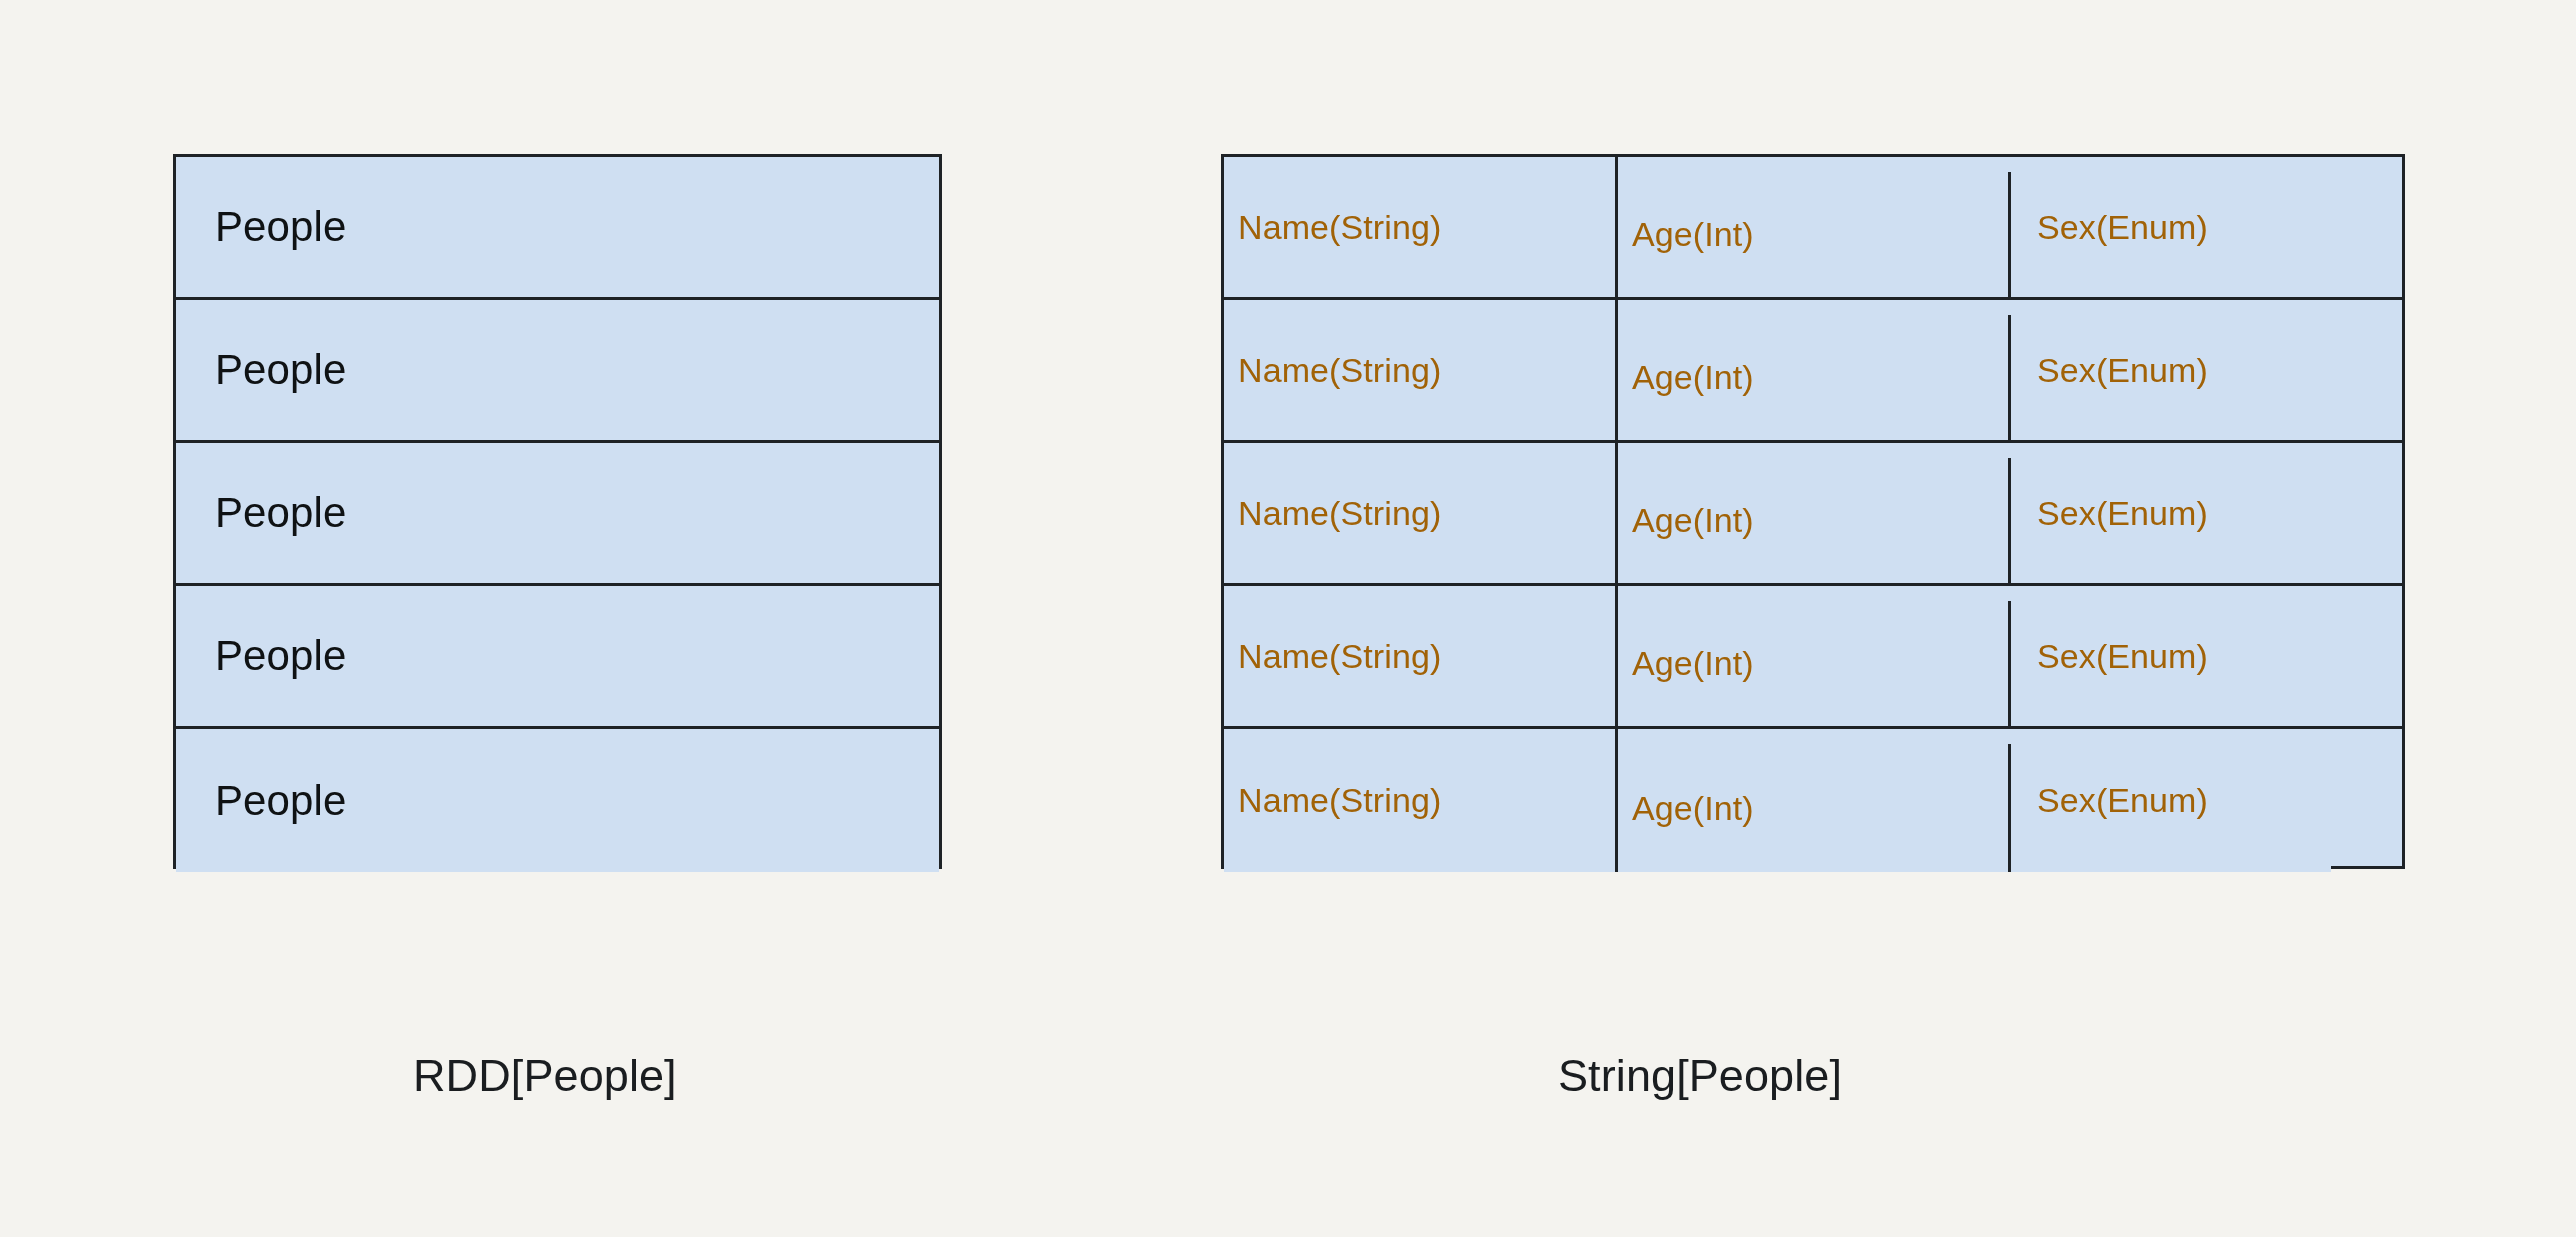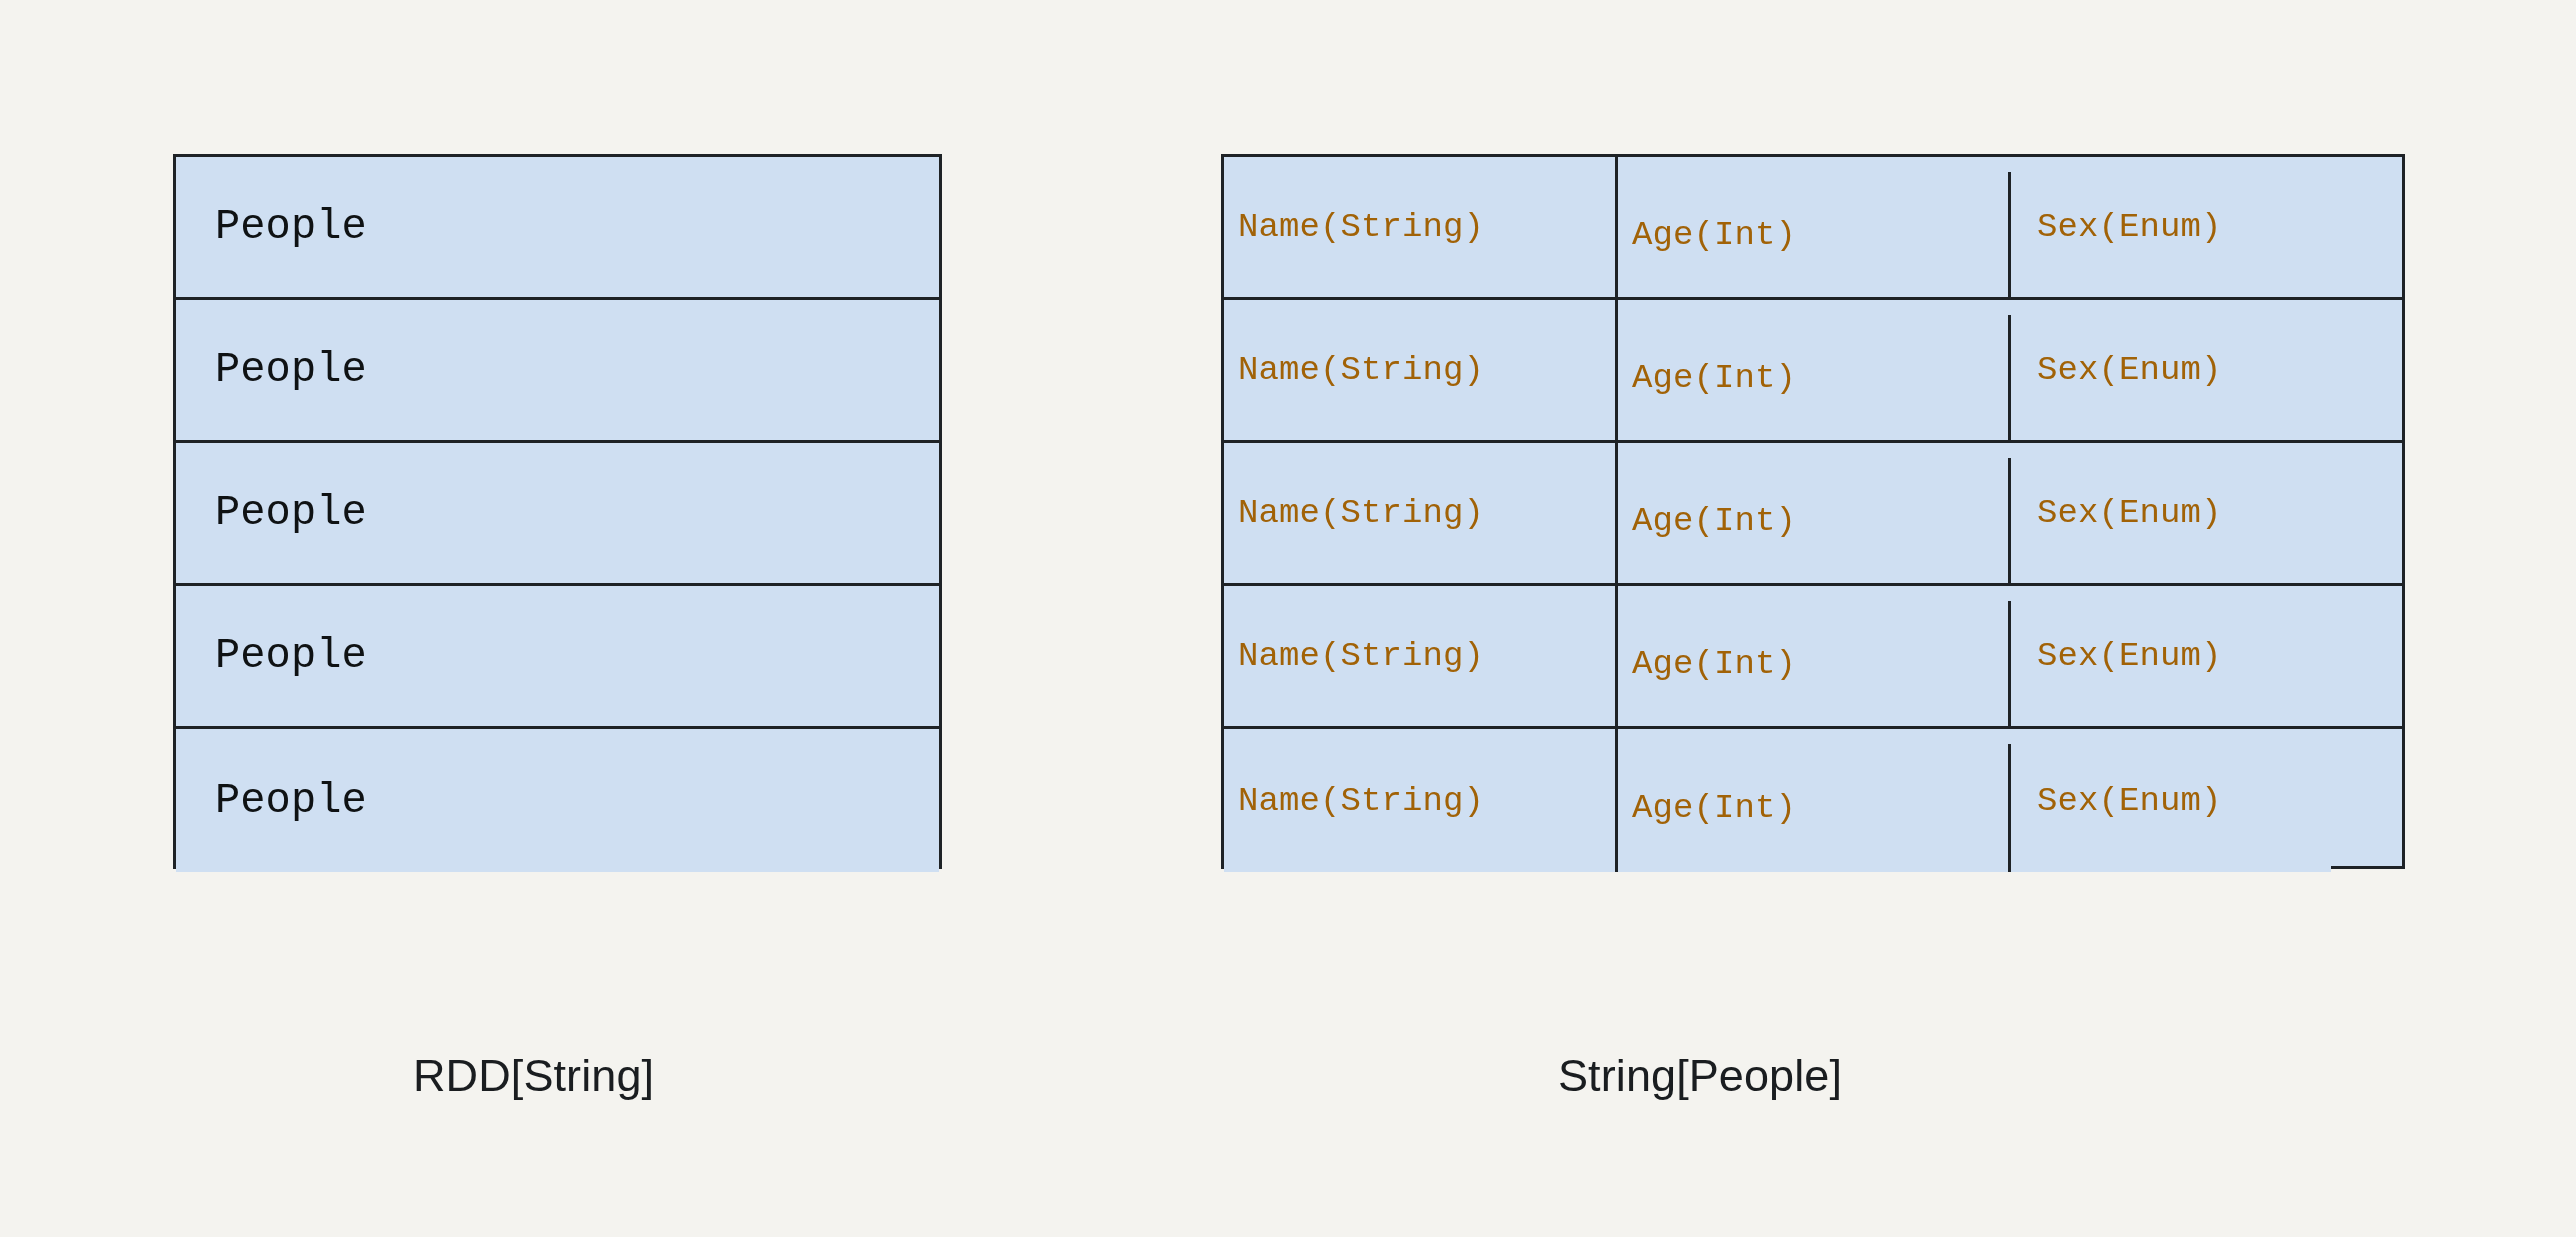--- a/index.html
+++ b/index.html
@@ -22,21 +22,20 @@
     width: 2576px;
     height: 1238px;
   }
 
   
   .table-block {
     position: absolute;
     box-sizing: border-box;
     border: 3.8px solid #1e2226;
     background: #cfdff2;
-    font-family: Liberation Mono, monospace;
   }
 
   .trow {
     display: flex;
     box-sizing: border-box;
     width: 100%;
     border-bottom: 3.8px solid #1e2226;
   }
   .trow:last-child {
     border-bottom: none;
@@ -166,17 +165,17 @@
     </div>
 
     <div class="trow">
       <div class="tcell c0">Name(String)</div>
       <div class="tcell c1">Age(Int)</div>
       <div class="tcell c2">Sex(Enum)</div>
     </div>
 
   </div>
 
-  <div class="caption" id="caption-rdd">RDD[String]</div>
+  <div class="caption" id="caption-rdd">RDD[People]</div>
   <div class="caption" id="caption-dataset">String[People]</div>
 
 </div>
 
 
 </body></html>

